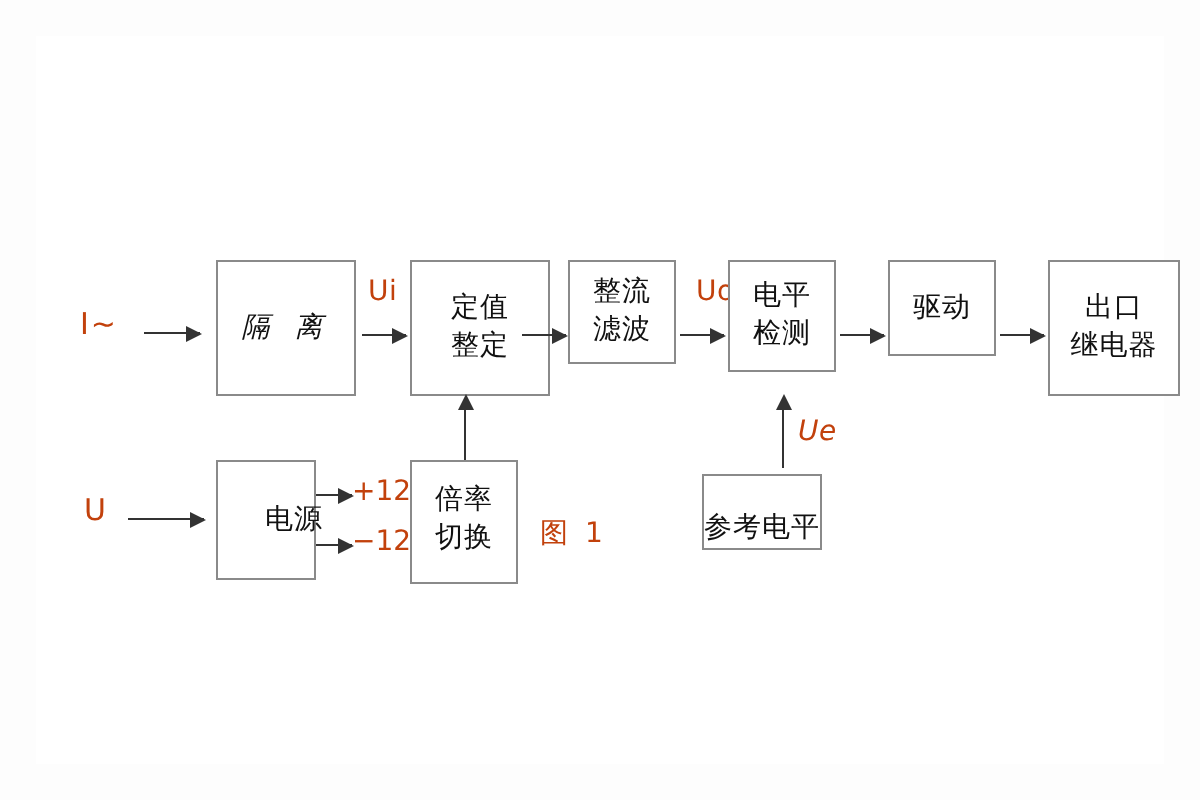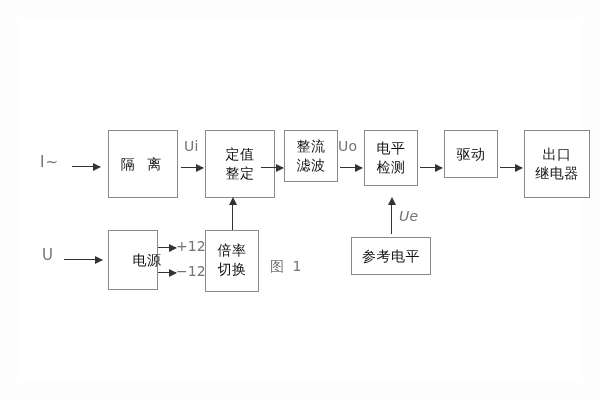--- a/index.html
+++ b/index.html
@@ -48,21 +48,21 @@
     white-space: nowrap;
     letter-spacing: 0.5px;
   }
   .box.cjk { font-size: 14px; }
   .box.cjk.wide .ln { letter-spacing: 4px; }
 
   .label {
     position: absolute;
     white-space: nowrap;
     font-size: 14px;
-    color: #737373;
+    color: #c2410c;
   }
   .label.sig { font-size: 14px; letter-spacing: 0.3px; }
   .label.volt { font-size: 14px; }
   .label.cap { font-size: 14px; letter-spacing: 2px; }
   .label.inp { font-size: 15px; letter-spacing: 1px; }
 
   
   .arrow-h {
     position: absolute;
     height: 1px;
@@ -111,40 +111,40 @@
 </head>
 <body>
 
 <div id="canvas">
   <div class="frame">
 
     <div class="label inp" style="left:22px; top:135px;">I~</div>
 
     <div class="lead" style="left:54px; top:148px; width:28px;"></div>
 
-    <div class="box cjk wide" style="left:90px; top:112px; width:70px; height:68px;">
+    <div class="box cjk wide" style="left:90px; top:112px; width:70px; height:68px;font-style:italic;">
       <span class="ln">隔 离</span>
     </div>
 
     <div class="label sig" style="left:166px; top:120px;">Ui</div>
     <div class="arrow-h" style="left:163px; top:149px; width:22px;"></div>
 
     <div class="box cjk" style="left:187px; top:112px; width:70px; height:68px;">
       <span class="ln">定值</span>
       <span class="ln">整定</span>
     </div>
 
     <div class="arrow-h" style="left:243px; top:149px; width:22px;"></div>
 
     <div class="box cjk" style="left:266px; top:112px; width:54px; height:52px;">
       <span class="ln">整流</span>
       <span class="ln">滤波</span>
     </div>
 
-    <div class="label sig" style="left:320px; top:120px;">Uo</div>
+    <div class="label sig" style="left:330px; top:120px;">Uo</div>
     <div class="arrow-h" style="left:322px; top:149px; width:22px;"></div>
 
     <div class="box cjk" style="left:346px; top:112px; width:54px; height:56px;">
       <span class="ln">电平</span>
       <span class="ln">检测</span>
     </div>
 
     <div class="arrow-h" style="left:402px; top:149px; width:22px;"></div>
 
     <div class="box cjk" style="left:426px; top:112px; width:54px; height:48px;">
@@ -174,20 +174,20 @@
     <div class="arrow-v" style="left:214px; top:186px; height:26px;"></div>
 
     <div class="box cjk" style="left:187px; top:212px; width:54px; height:62px;font-family:Liberation Serif, serif;">
       <span class="ln">倍率</span>
       <span class="ln">切换</span>
     </div>
 
     <div class="arrow-v" style="left:373px; top:186px; height:30px;"></div>
     <div class="label sig" style="left:381px; top:190px;font-style:italic;">Ue</div>
 
-    <div class="box cjk" style="left:333px; top:219px; width:80px; height:38px;">
+    <div class="box cjk" style="left:333px; top:219px; width:60px; height:38px;justify-content:flex-end;">
       <span class="ln">参考电平</span>
     </div>
 
     <div class="label cap" style="left:252px; top:240px;">图 1</div>
 
   </div>
 </div>
 
 </body></html>

